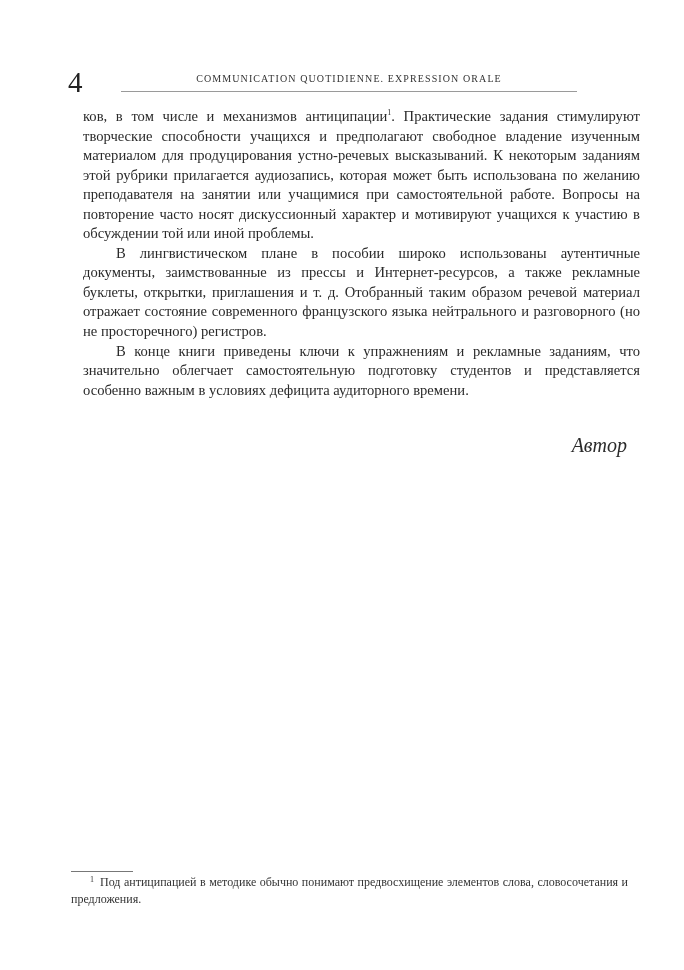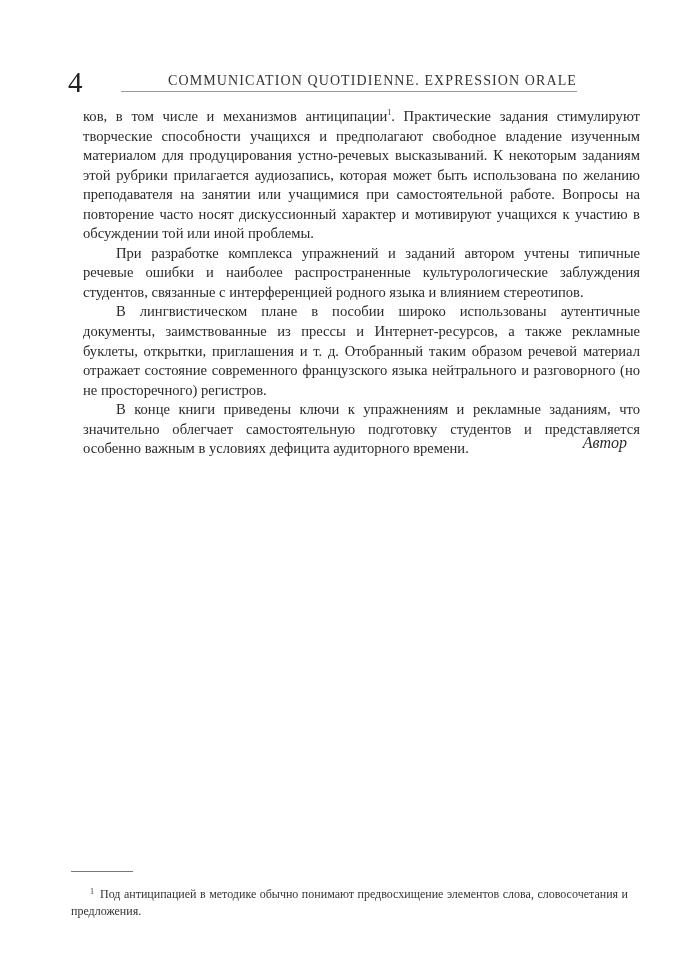--- a/index.html
+++ b/index.html
@@ -8,59 +8,58 @@
       position: relative; overflow: hidden;
       font-family: "Liberation Serif", "DejaVu Serif", serif;
       color: #2a2a2a;
     }
     .page-number {
       position: absolute; left: 68px; top: 66px;
       font-size: 29px; line-height: 32px; color: #222;
     }
     .running-head {
       position: absolute; left: 121px; top: 73px; width: 456px;
-      text-align: right; font-size: 14px; letter-spacing: 1.1px;
+      text-align: center; font-size: 10px; letter-spacing: 1.1px;
       color: #333; text-transform: uppercase;
     }
     .head-rule {
       position: absolute; left: 121px; top: 91px; width: 456px;
       height: 0; border-top: 1px solid #9a9a9a;
     }
     .body-text {
       position: absolute; left: 83px; top: 107px; width: 557px;
       font-size: 14.6px; line-height: 19.55px; text-align: justify;
       hyphens: manual;
     }
     .body-text p { margin: 0; }
     .body-text p.indent { text-indent: 33px; }
     .body-text sup { font-size: 8px; vertical-align: 6px; line-height: 0; }
     .signature {
       position: absolute; right: 57px; top: 434px;
-      font-style: italic; font-size: 16px;
+      font-style: italic; font-size: 20px;
     }
     .fn-rule {
       position: absolute; left: 71px; top: 871px; width: 62px;
       border-top: 1px solid #777;
     }
     .footnote {
       position: absolute; left: 71px; top: 874px; width: 557px;
-      font-size: 12px; line-height: 17px; text-align: justify; color: #333; margin-top: 12px;
+      font-size: 12px; line-height: 17px; text-align: justify; color: #333;
     }
     .footnote .fn-mark { font-size: 8px; vertical-align: 4px; line-height: 0; margin-left: 19px; margin-right: 6px; }
   </style>
 </head>
 <body>
 
 <div class="page-number">4</div>
 <div class="running-head">COMMUNICATION QUOTIDIENNE. EXPRESSION ORALE</div>
 <div class="head-rule"></div>
 
 <div class="body-text">
   <p><span>ков, в том числе и механизмов антиципации</span><sup>1</sup><span>. Практические задания стимулируют творческие способности учащихся и предполагают свободное владение изученным материалом для продуцирования устно-речевых высказываний. К некоторым заданиям этой рубрики прилагается аудиозапись, которая может быть использована по желанию преподавателя на занятии или учащимися при самостоятельной работе. Вопросы на повторение часто носят дискуссионный характер и мотивируют учащихся к участию в обсуждении той или иной проблемы.</span></p>
-  <p class="indent">При разработке комплекса упражнений и заданий автором учтены типичные речевые ошибки и наиболее распространенные культурологические заблуждения студентов, связанные с интерференцией родного языка и влиянием стереотипов.</p>
   <p class="indent">В лингвистическом плане в пособии широко использованы аутентичные документы, заимствованные из прессы и Интернет-ресурсов, а также рекламные буклеты, открытки, приглашения и т. д. Отобранный таким образом речевой материал отражает состояние современного французского языка нейтрального и разговорного (но не просторечного) регистров.</p>
   <p class="indent">В конце книги приведены ключи к упражнениям и рекламные заданиям, что значительно облегчает самостоятельную подготовку студентов и представляется особенно важным в условиях дефицита аудиторного времени.</p>
 </div>
 
 <div class="signature">Автор</div>
 
 <div class="fn-rule"></div>
 <div class="footnote"><span class="fn-mark">1</span><span>Под антиципацией в методике обычно понимают предвосхищение элементов слова, словосочетания и предложения.</span></div>
 
 </body></html>

